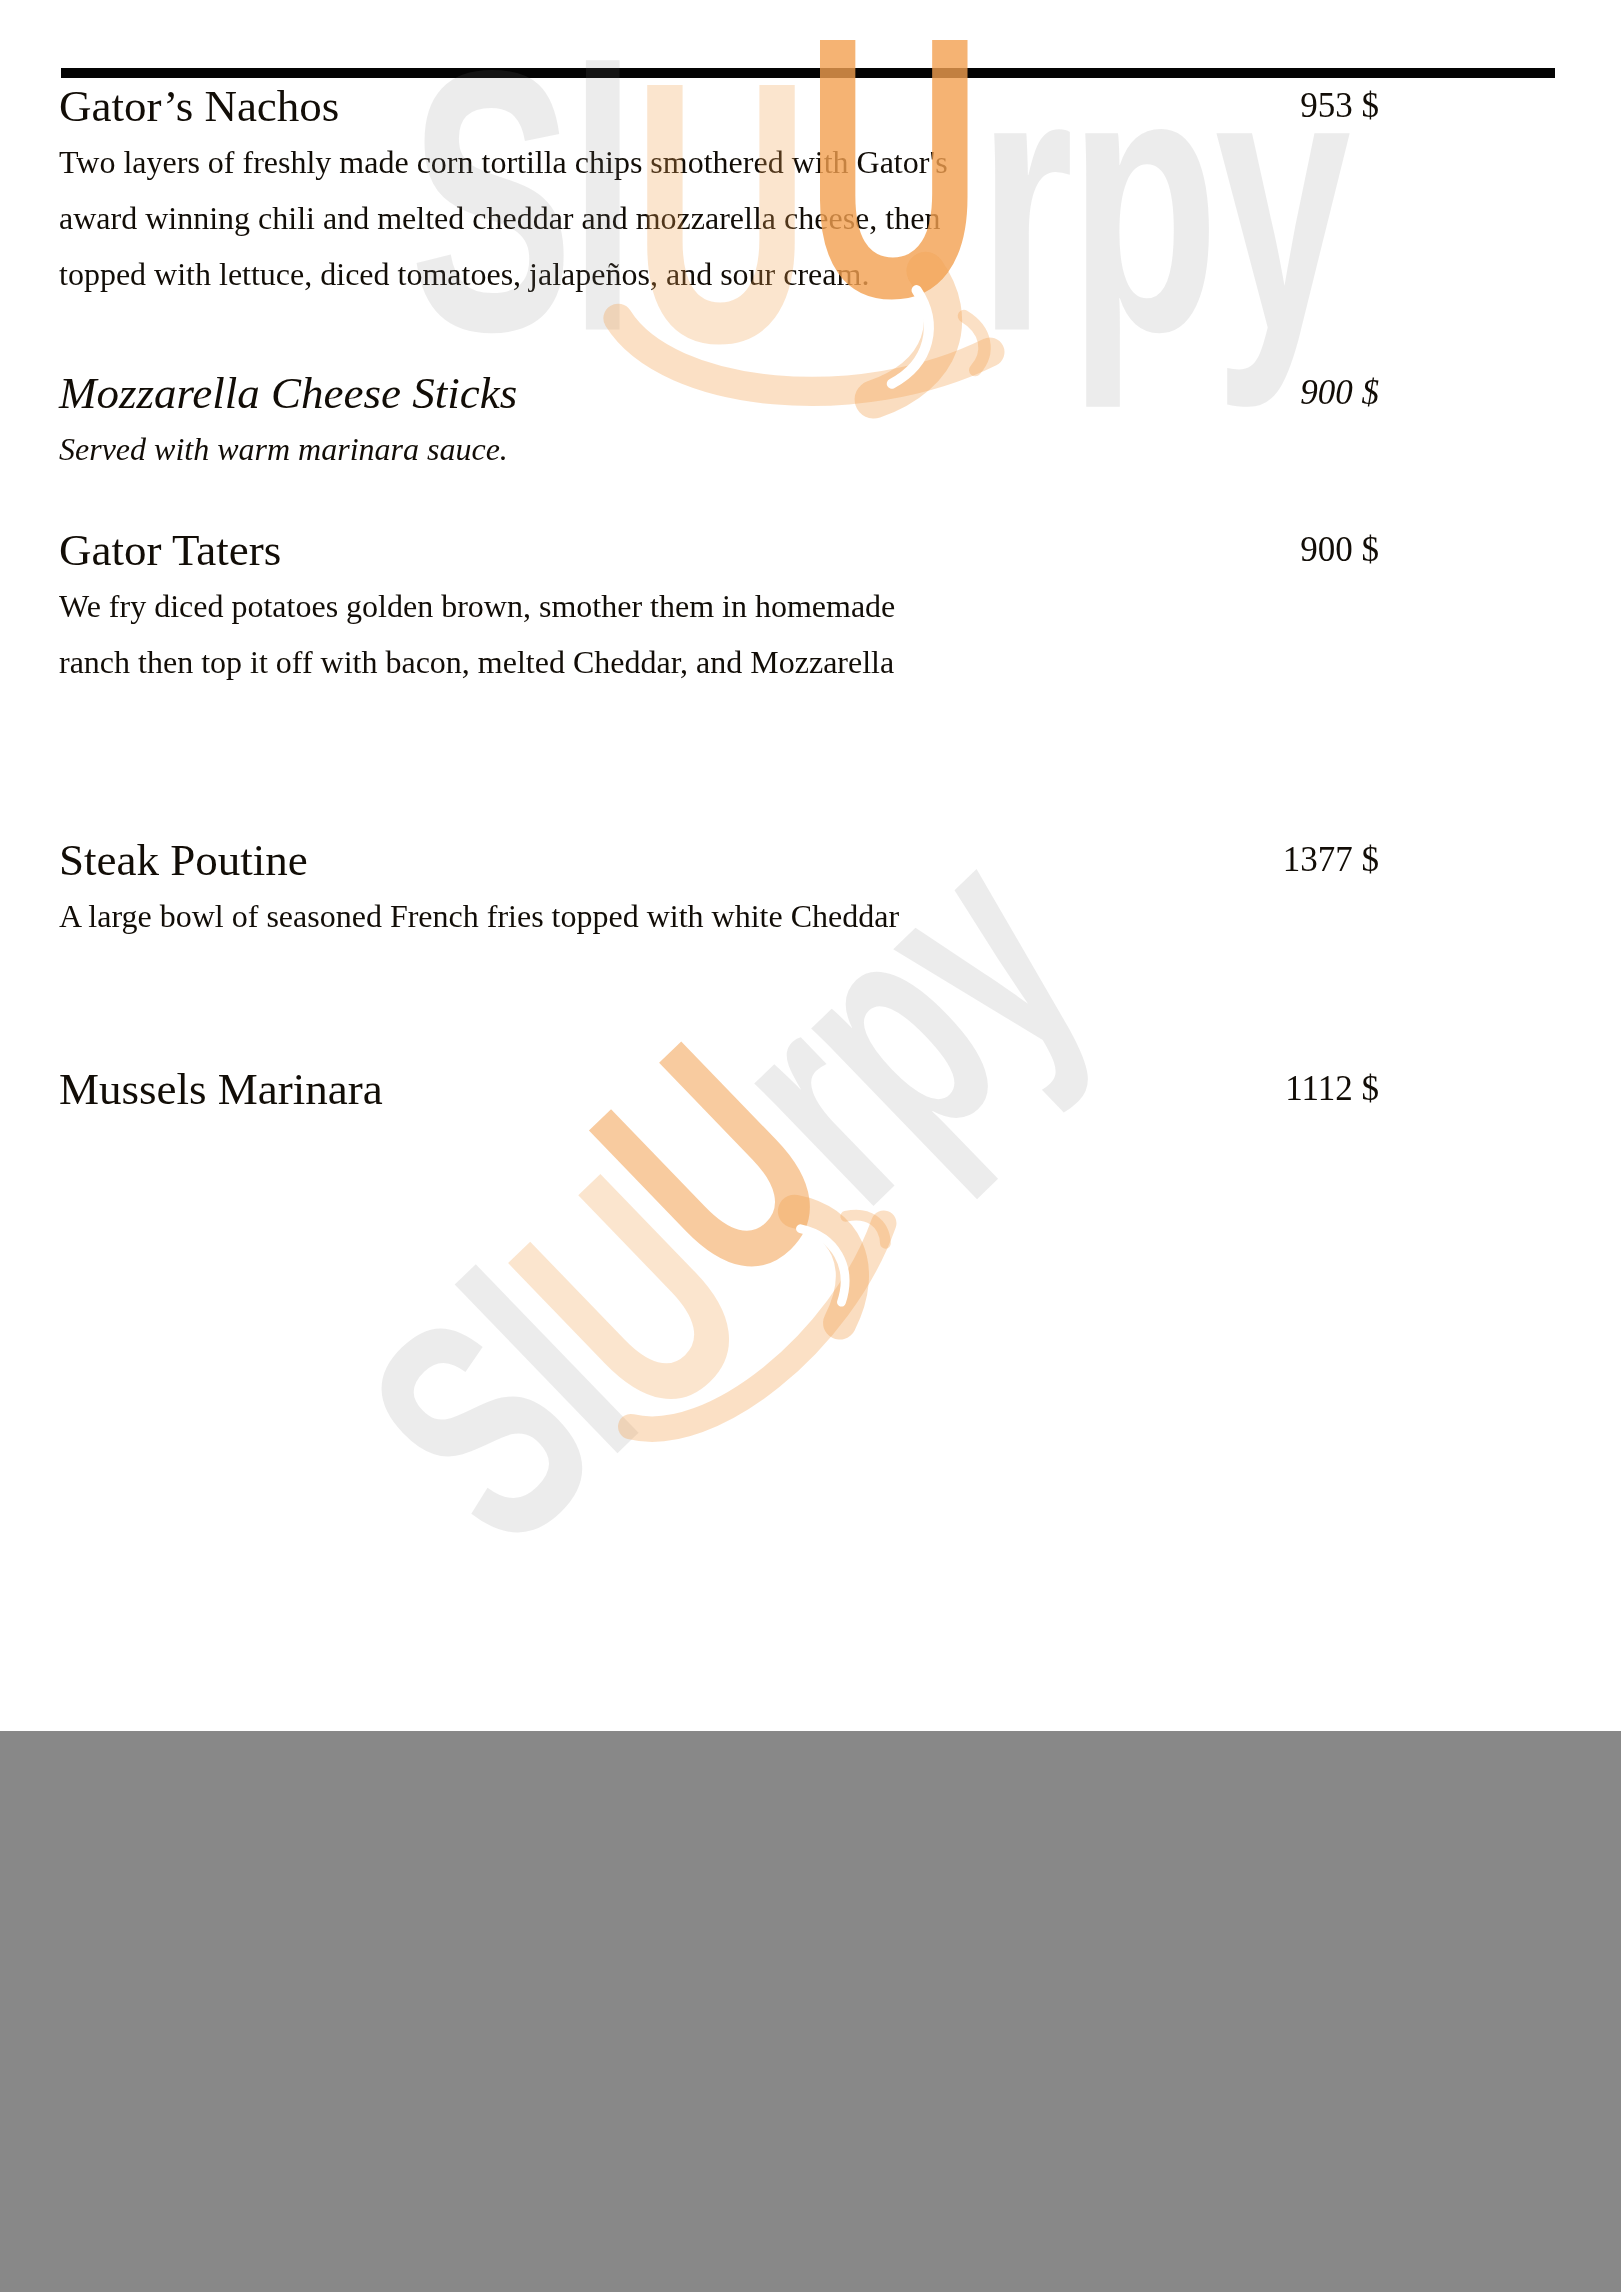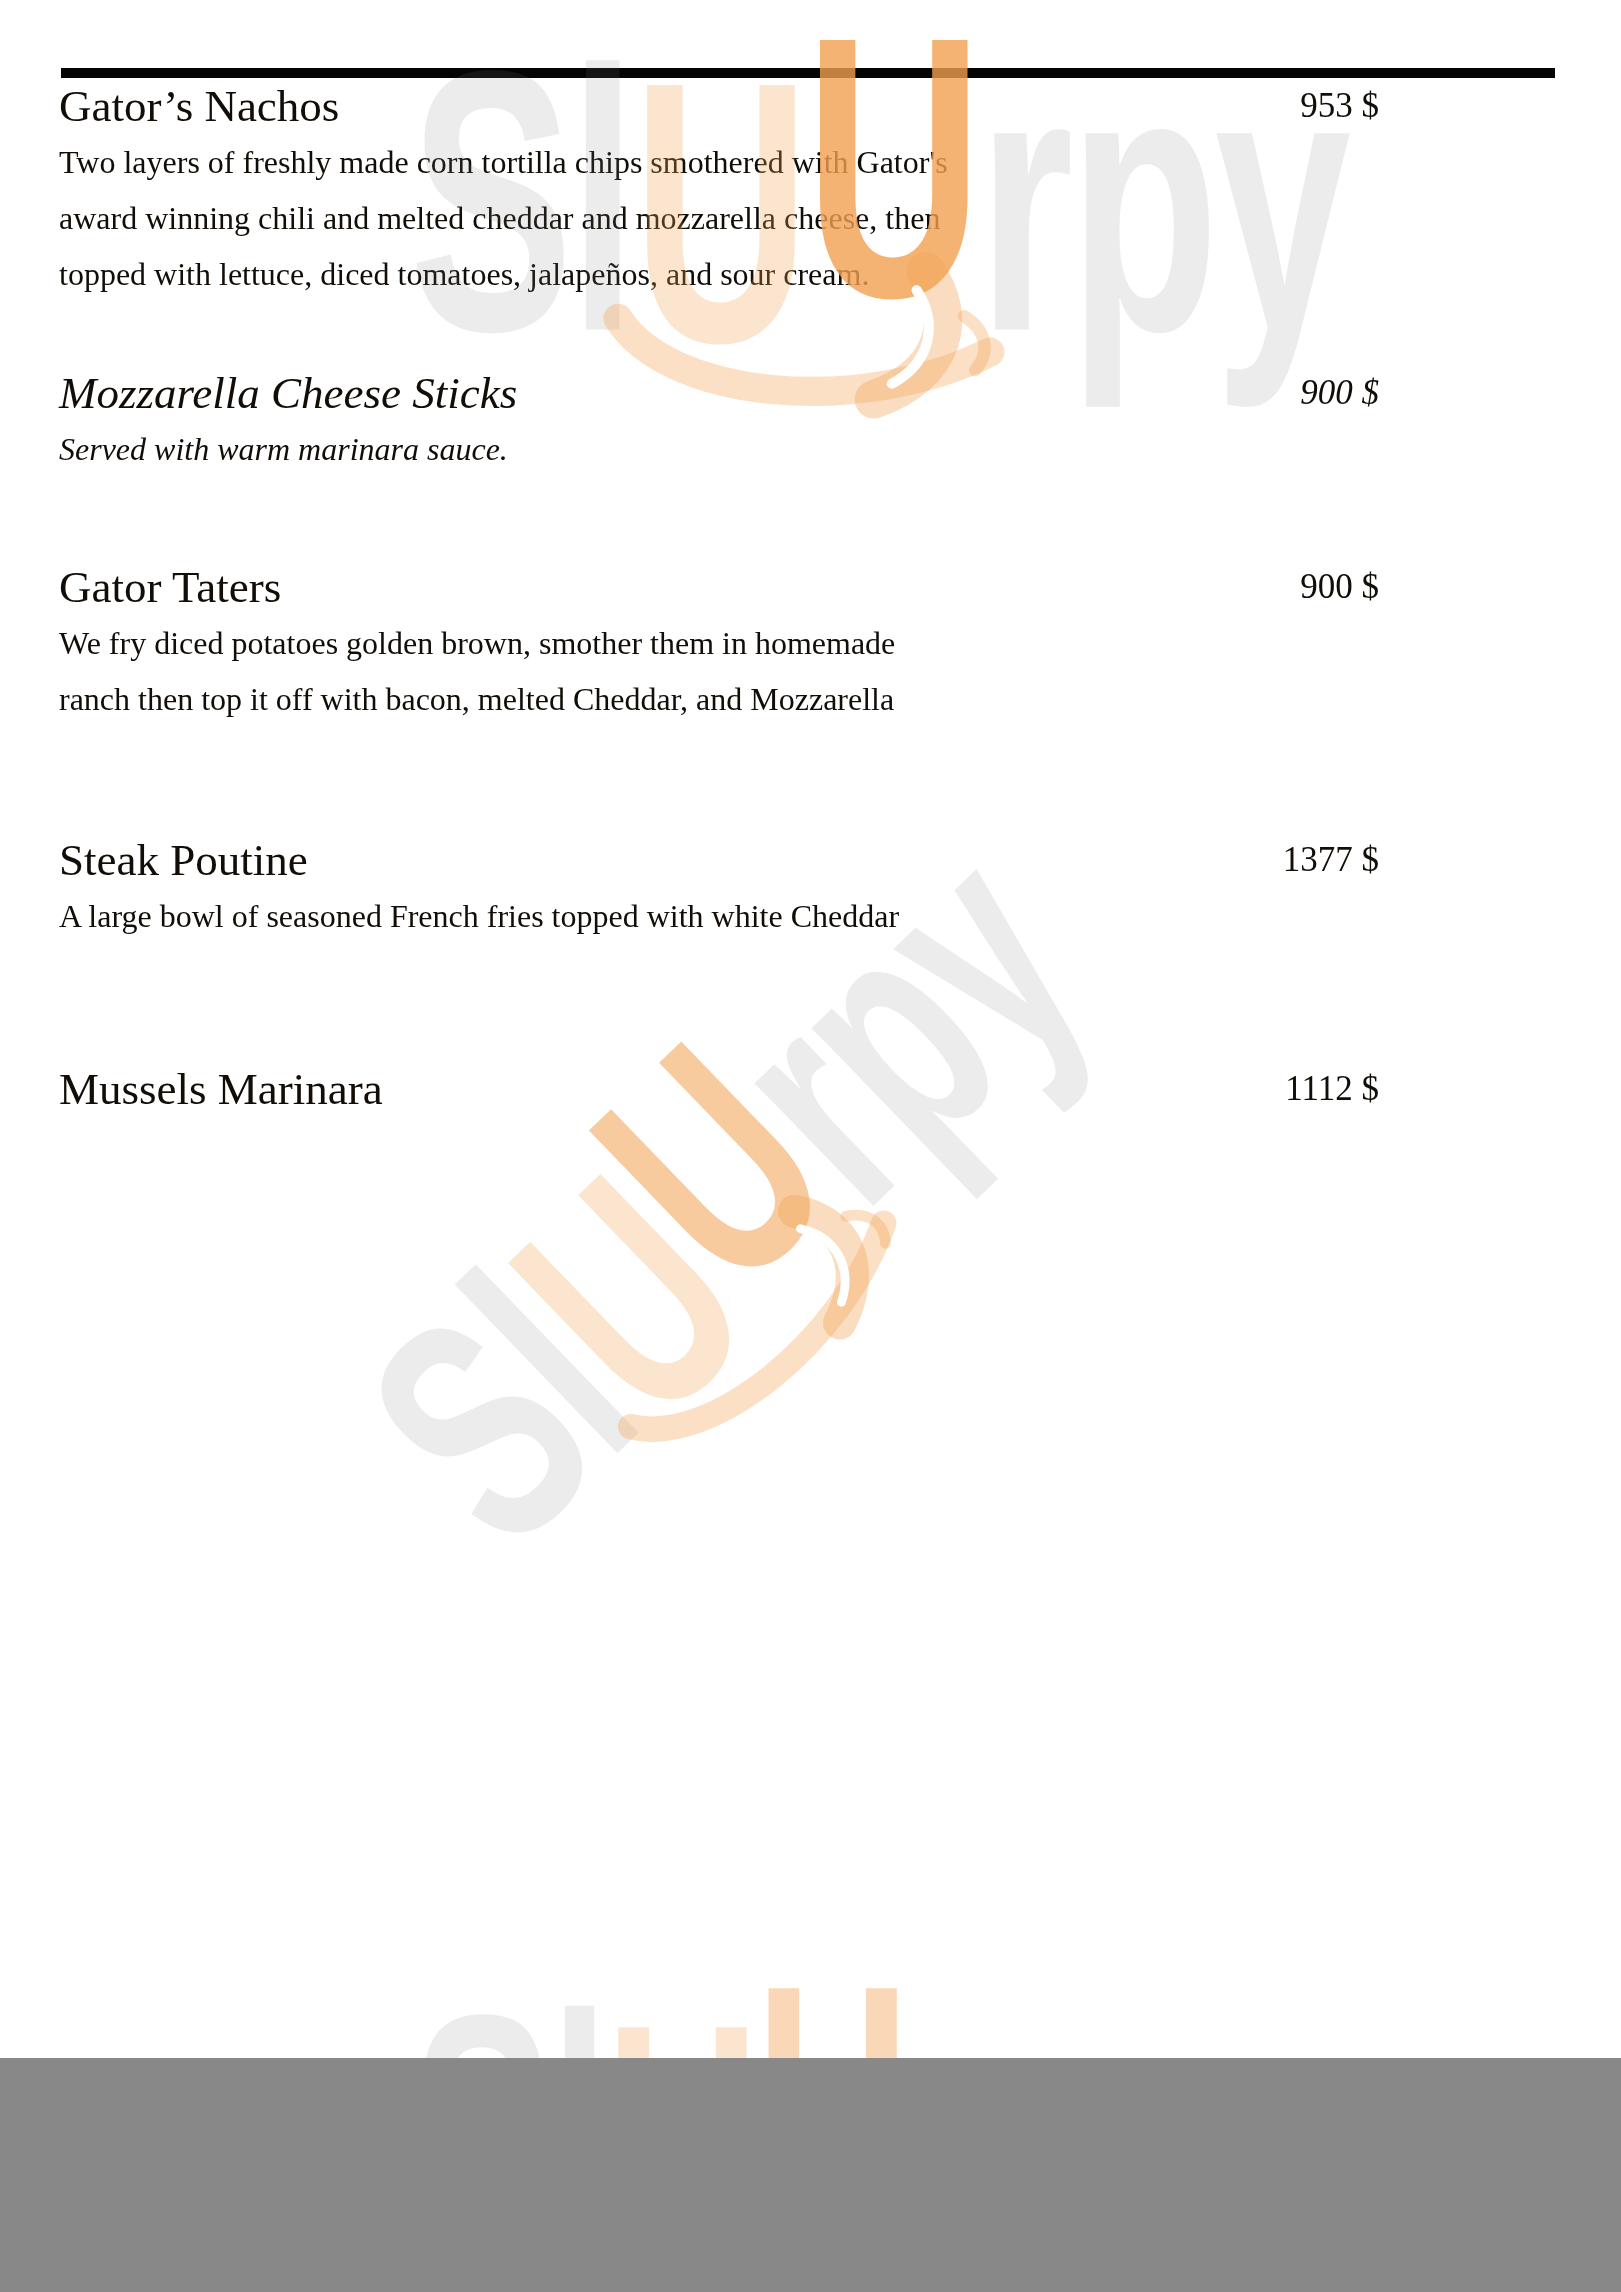--- a/index.html
+++ b/index.html
@@ -1,18 +1,18 @@
 <!DOCTYPE html>
 <html><head>
 <meta charset="utf-8">
 <style>
   html,body{margin:0;padding:0;background:#888;}
   .page{
     position:relative;
-    width:1621px;height:2058px;
+    width:1621px;height:1731px;
     background:#ffffff;
     overflow:hidden;
     font-family:"Liberation Serif","DejaVu Serif",serif;
     color:#120d07;
   }
   .rule{position:absolute;background:#040404;}
   .rule-top{left:61px;top:68px;width:1494px;height:9.8px;}
   .rule-bottom-thin{left:63px;top:2281px;width:1509px;height:2.9px;}
   .rule-bottom-thick{left:63px;top:2287px;width:1509px;height:5.9px;}
   .section{position:absolute;left:59px;right:59px;}
@@ -49,21 +49,21 @@
   </div>
 
   <div class="section" style="top:365px;font-style:italic;">
     <div class="item-row">
       <div class="item-name">Mozzarella Cheese Sticks</div>
       <div class="item-price">900 $</div>
     </div>
     <div class="desc-line">Served with warm marinara sauce.</div>
   </div>
 
-  <div class="section" style="top:559px;font-family:Liberation Serif, serif;">
+  <div class="section" style="top:522px;font-family:Liberation Serif, serif;">
     <div class="item-row">
       <div class="item-name">Gator Taters</div>
       <div class="item-price">900 $</div>
     </div>
     <div class="desc-line">We fry diced potatoes golden brown, smother them in homemade</div>
     <div class="desc-line">ranch then top it off with bacon, melted Cheddar, and Mozzarella</div>
   </div>
 
   <div class="section" style="top:832px;">
     <div class="item-row">

